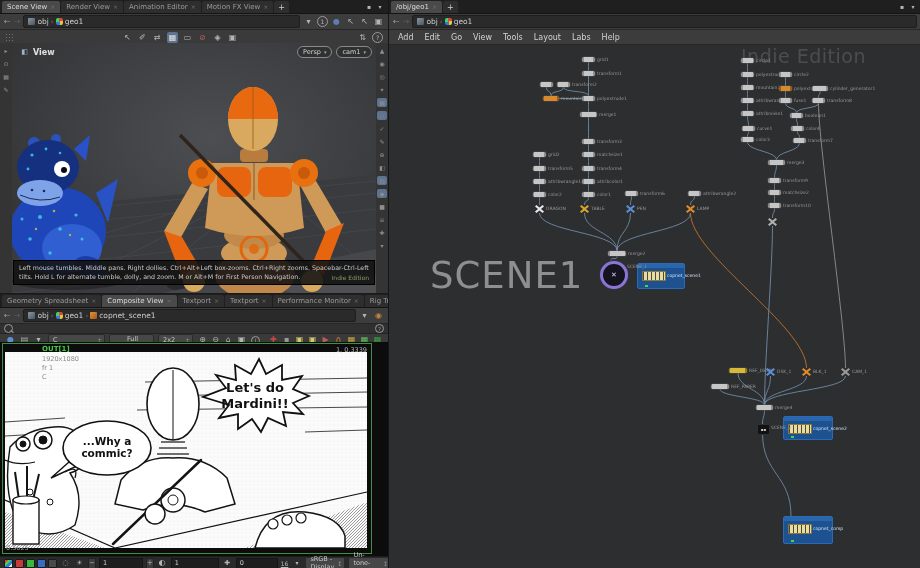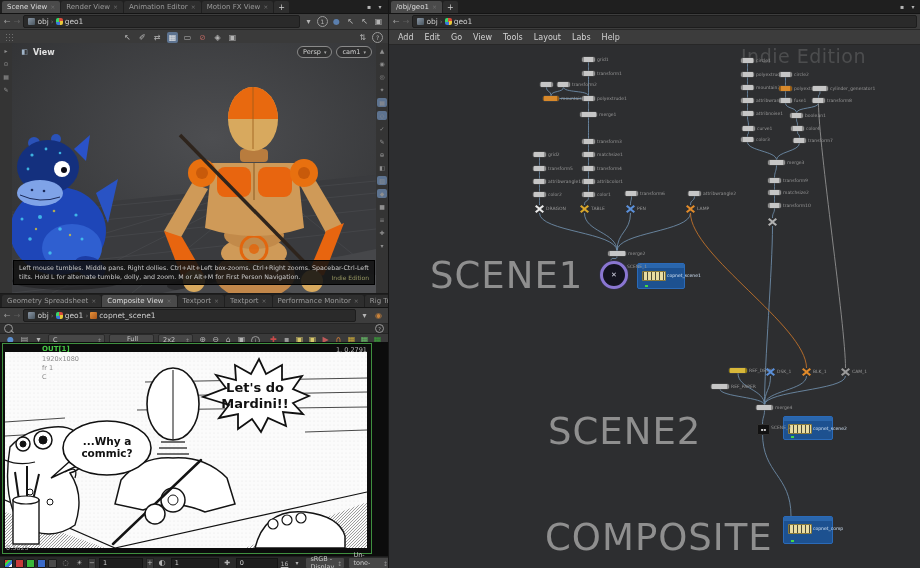--- a/index.html
+++ b/index.html
@@ -441,21 +441,21 @@
     </div>
 
     <div id="viewer">
       <div id="greenbox">
         <div id="ov-left">
           <div id="ov-plane">OUT[1]</div>
           <div class="ovdim">1920x1080</div>
           <div class="ovdim">fr 1</div>
           <div class="ovdim">C</div>
         </div>
-        <div id="ov-tr">1, 0.2791</div>
+        <div id="ov-tr">1, 0.3339</div>
         <div id="ov-bl">0.5625</div>
 
         <div id="compimg">
           <svg width="362" height="196" viewBox="0 0 362 196">
             <defs>
               <pattern id="ht" width="4" height="4" patternUnits="userSpaceOnUse">
                 <circle cx="1" cy="1" r="0.55" fill="#cfcfcf"></circle>
               </pattern>
               <pattern id="hatch" width="3" height="3" patternUnits="userSpaceOnUse">
                 <path d="M0,3 L3,0" stroke="#111" stroke-width="0.5"></path>
@@ -653,22 +653,20 @@
           <path d="M417.5,334 C417.5,348.5 375.5,348.5 375.5,363" stroke="#6d8ba6" fill="none" stroke-width="1" opacity="0.9"></path>
           <path d="M456.5,334 C456.5,348.5 375.5,348.5 375.5,363" stroke="#6d8ba6" fill="none" stroke-width="1" opacity="0.9"></path>
           <path d="M331,347 C331,355 375.5,355 375.5,363" stroke="#6d8ba6" fill="none" stroke-width="1" opacity="0.9"></path>
           <path d="M375.5,368 C375.5,375 373.5,375 373.5,382" stroke="#6d8ba6" fill="none" stroke-width="1" opacity="0.9"></path>
           <path d="M301.5,171 C301.5,213 417.5,284 417.5,326" stroke="#c0712a" fill="none" stroke-width="1" opacity="0.9"></path>
           <path d="M429.5,61 C429.5,103 456.5,284 456.5,326" stroke="#8f8f8f" fill="none" stroke-width="1" opacity="0.9"></path>
           <path d="M373.5,391 C373.5,432.5 402,432.5 402,474" stroke="#6d8ba6" fill="none" stroke-width="1" opacity="0.9"></path>
         </svg>
       <div id="net-watermark">Indie Edition</div>
     <div class="biglabel" style="left: 41px; top: 212px;">SCENE1</div>
-        <div class="biglabel" style="left: 159px; top: 368px;">SCENE2</div>
-        <div class="biglabel" style="left: 156px; top: 474px;">COMPOSITE</div>
         <div class="netbox" style="left: 248px; top: 221px; width: 46px; height: 24px;">
           <div class="hdr"></div>
           <div class="inner"></div>
           <div class="blabel">copnet_scene1</div>
           <div class="gdot"></div>
         </div>
         <div class="netbox" style="left: 394px; top: 374px; width: 48px; height: 22px;">
           <div class="hdr"></div>
           <div class="inner"></div>
           <div class="blabel">copnet_scene2</div>

